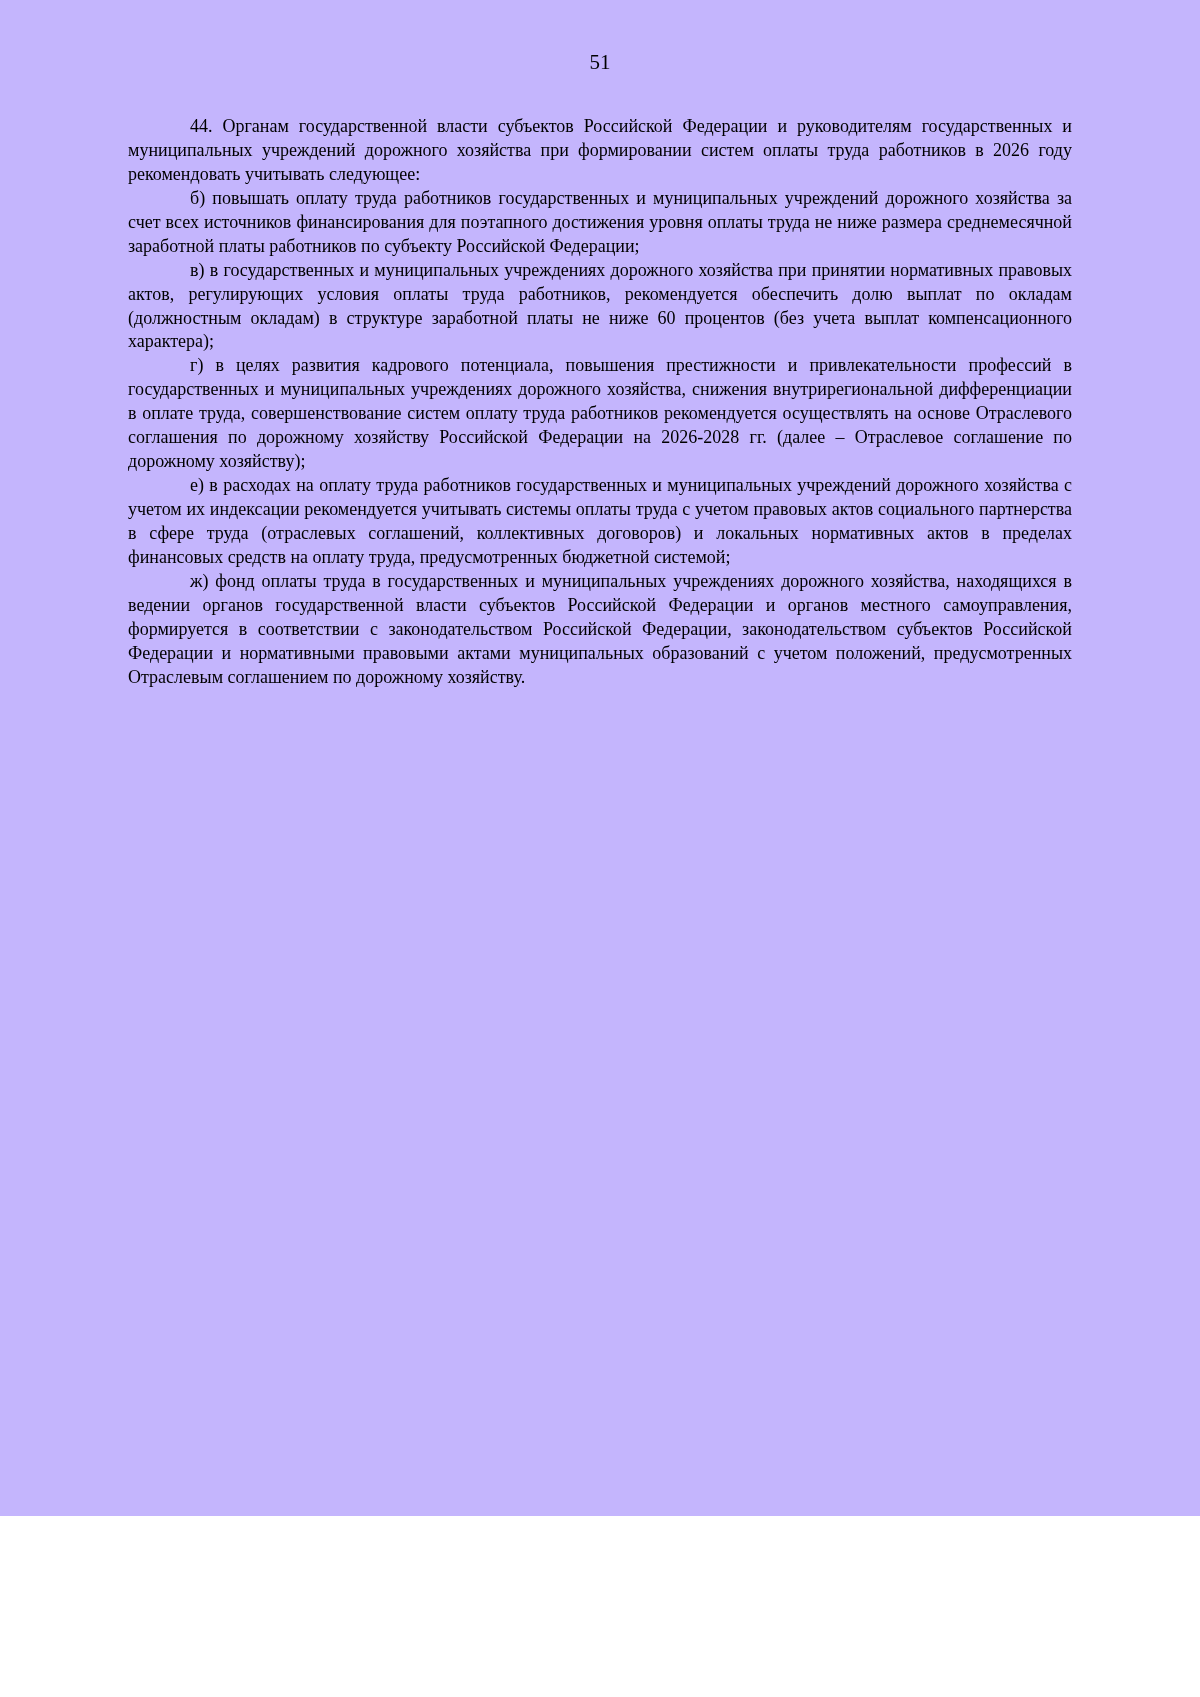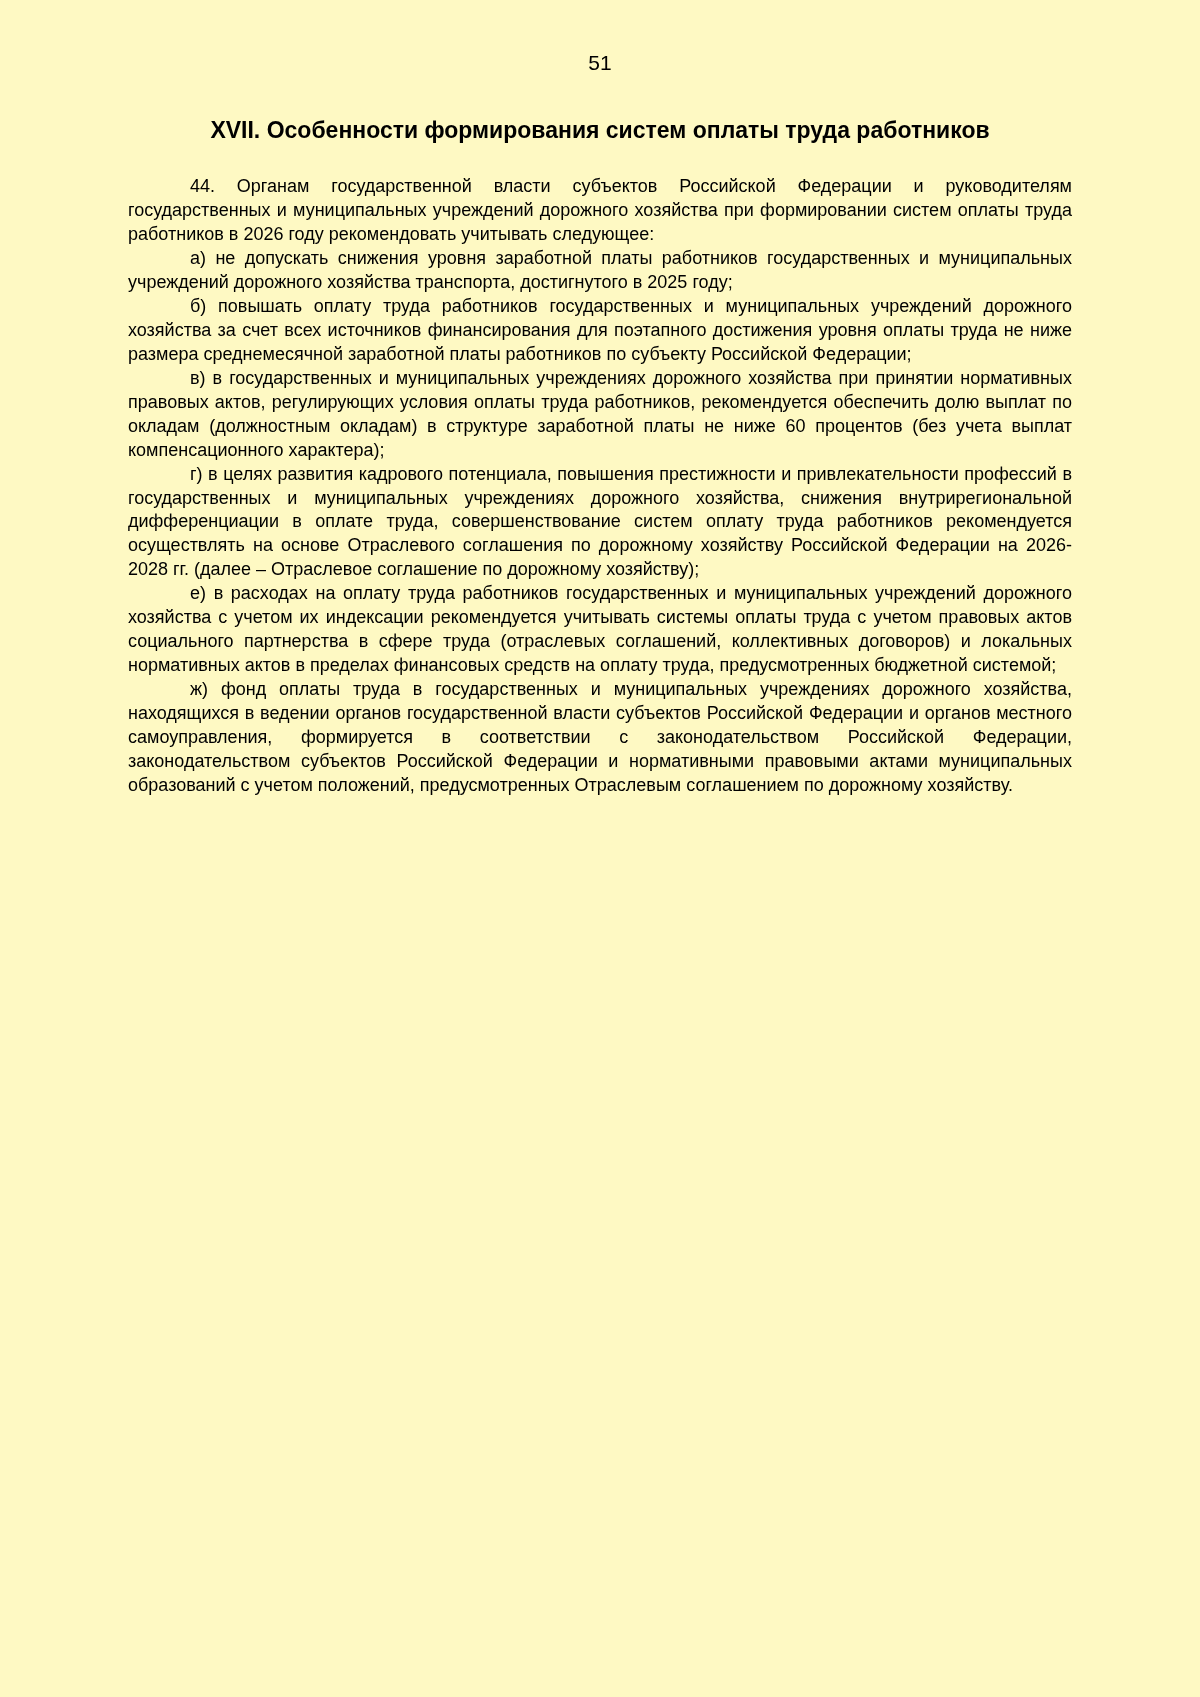--- a/index.html
+++ b/index.html
@@ -2,26 +2,26 @@
 <html lang="ru"><head>
 <meta charset="utf-8">
 <style>
   html, body {
     margin: 0;
     padding: 0;
     background: #ffffff;
   }
   .page {
     width: 1200px;
-    height: 1697px;
-    background: #fef9c3;
+    height: 1516px;
+    background: #c4b5fd;
     position: relative;
     box-sizing: border-box;
     padding: 52px 128px 0 128px;
-    font-family: Liberation Sans, sans-serif;
+    font-family: Liberation Serif, serif;
     color: #000000;
   }
   .page-number {
     text-align: center;
     font-size: 21px;
     line-height: 1;
     margin: 0 0 42px 0;
   }
   .doc-title {
     text-align: center;
@@ -47,24 +47,22 @@
   }
 </style>
 </head>
 <body>
 
 <div class="page">
 
   <div class="page-number">51</div>
 
   <h1 class="doc-title">
-    <span class="title-line">XVII. Особенности формирования систем оплаты труда работников</span>
   </h1>
 
   <p class="para">44. Органам государственной власти субъектов Российской Федерации и руководителям государственных и муниципальных учреждений дорожного хозяйства при формировании систем оплаты труда работников в 2026 году рекомендовать учитывать следующее:</p>
-  <p class="para">а) не допускать снижения уровня заработной платы работников государственных и муниципальных учреждений дорожного хозяйства транспорта, достигнутого в 2025 году;</p>
   <p class="para">б) повышать оплату труда работников государственных и муниципальных учреждений дорожного хозяйства за счет всех источников финансирования для поэтапного достижения уровня оплаты труда не ниже размера среднемесячной заработной платы работников по субъекту Российской Федерации;</p>
   <p class="para">в) в государственных и муниципальных учреждениях дорожного хозяйства при принятии нормативных правовых актов, регулирующих условия оплаты труда работников, рекомендуется обеспечить долю выплат по окладам (должностным окладам) в структуре заработной платы не ниже 60 процентов (без учета выплат компенсационного характера);</p>
   <p class="para">г) в целях развития кадрового потенциала, повышения престижности и привлекательности профессий в государственных и муниципальных учреждениях дорожного хозяйства, снижения внутрирегиональной дифференциации в оплате труда, совершенствование систем оплату труда работников рекомендуется осуществлять на основе Отраслевого соглашения по дорожному хозяйству Российской Федерации на 2026-2028 гг. (далее – Отраслевое соглашение по дорожному хозяйству);</p>
   <p class="para">е) в расходах на оплату труда работников государственных и муниципальных учреждений дорожного хозяйства с учетом их индексации рекомендуется учитывать системы оплаты труда с учетом правовых актов социального партнерства в сфере труда (отраслевых соглашений, коллективных договоров) и локальных нормативных актов в пределах финансовых средств на оплату труда, предусмотренных бюджетной системой;</p>
   <p class="para justify-all">ж) фонд оплаты труда в государственных и муниципальных учреждениях дорожного хозяйства, находящихся в ведении органов государственной власти субъектов Российской Федерации и органов местного самоуправления, формируется в соответствии с законодательством Российской Федерации, законодательством субъектов Российской Федерации и нормативными правовыми актами муниципальных образований с учетом положений, предусмотренных Отраслевым соглашением по дорожному хозяйству.</p>
 
 </div>
 
 </body></html>

